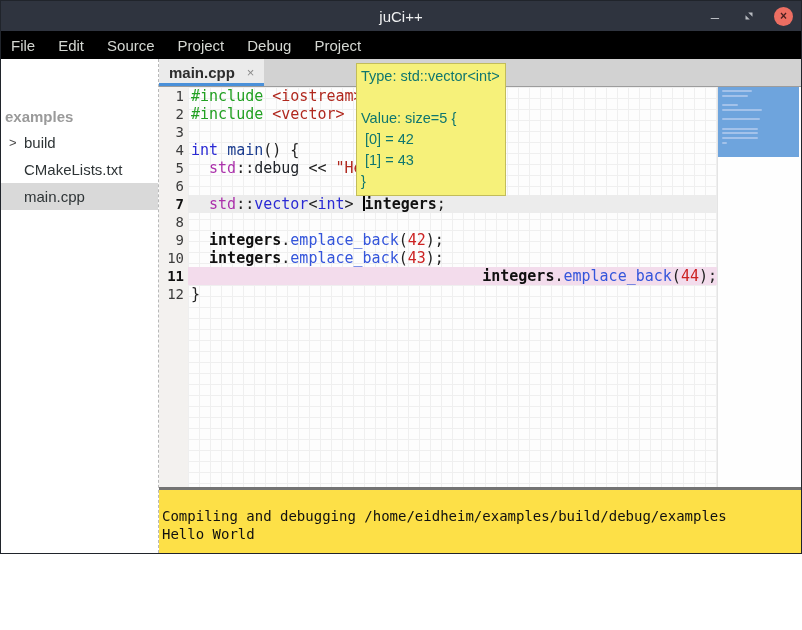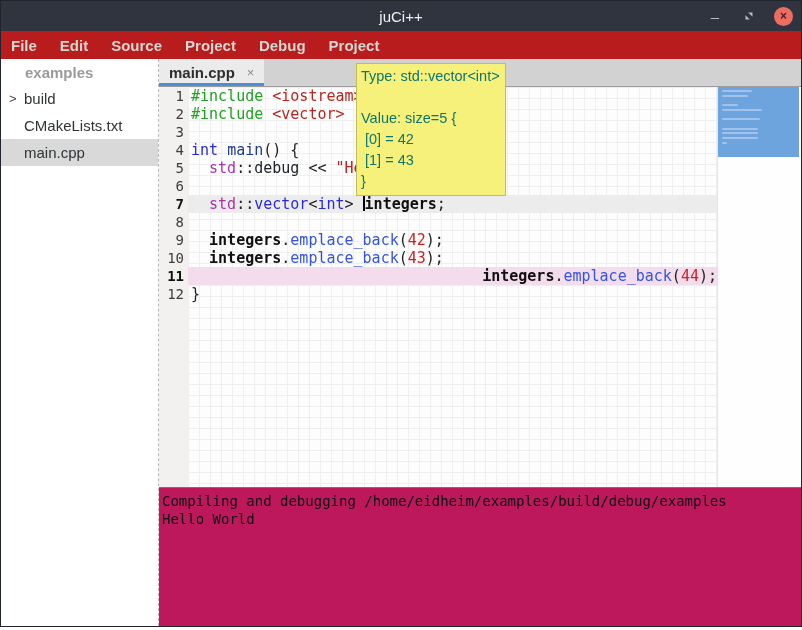--- a/index.html
+++ b/index.html
@@ -1,34 +1,34 @@
 <!DOCTYPE html>
 <html><head>
 <meta charset="utf-8">
 <style>
   * { margin:0; padding:0; box-sizing:border-box; }
   html,body { width:802px; height:630px; font-family:"Liberation Sans", sans-serif; }
-  .window { width:802px; height:627px; display:flex; flex-direction:column; background:#fff; overflow:hidden; border:1px solid #20242b; }
+  .window { width:802px; height:554px; display:flex; flex-direction:column; background:#fff; overflow:hidden; border:1px solid #20242b; }
 
   
   .titlebar { height:30px; background:#2f343f; position:relative; flex:none; display:flex; align-items:center; justify-content:center; }
   .title { color:#eff0f1; font-size:15px; }
   .win-controls { position:absolute; right:8px; top:0; height:30px; display:flex; align-items:center; gap:16px; }
   .btn-min { color:#b9bcc2; font-size:15px; width:18px; text-align:center; cursor:default; }
   .btn-restore { width:18px; height:18px; display:flex; align-items:center; justify-content:center; }
   .btn-close { width:19px; height:19px; border-radius:50%; background:#ec6e62; color:#4a2020; font-size:12px; font-weight:bold; display:flex; align-items:center; justify-content:center; line-height:1; }
 
   
-  .menubar { height:28px; background:#b91c1c; flex:none; display:flex; align-items:center; padding-left:10px; gap:23px;font-weight:bold; }
+  .menubar { height:28px; background:#000000; flex:none; display:flex; align-items:center; padding-left:10px; gap:23px; }
   .menu-item { color:#d4d7d2; font-size:15px; cursor:default; }
 
   
   .middle { flex:1; display:flex; min-height:0; }
   .sidebar { width:158px; flex:none; background:#ffffff; border-right:1px dashed #b8b8b8; display:flex; flex-direction:column; }
-  .side-header { color:#9a9a9a; font-weight:bold; font-size:15px; padding:5px 8px 4px 24px; height:26px; }
+  .side-header { color:#9a9a9a; font-weight:bold; font-size:15px; padding:5px 8px 4px 4px; height:26px;margin-top:44px; }
   .tree-row { height:27px; display:flex; align-items:center; font-size:15px; color:#2e3436; padding-left:8px; }
   .tree-row .chev { width:15px; color:#4a4a4a; font-size:13px; }
   .tree-row .no-chev { width:15px; }
   .tree-row.selected { background:#d9d9d9; }
 
   .rightcol { flex:1; display:flex; flex-direction:column; min-width:0; }
 
   
   .tabbar { height:28px; flex:none; background:#d2d2d2; display:flex; border-bottom:1px solid #9c9c9c; }
   .tab { display:flex; align-items:center; padding:0 10px; font-size:15px; font-weight:bold; color:#9b9b9b; position:relative; gap:12px; }
@@ -50,21 +50,21 @@
   .tok-fn{color:#1c3d8f} .tok-ns{color:#ab31ab} .tok-id{color:#20242a} .tok-op{color:#222}
   .tok-str{color:#b0281e} .tok-num{color:#cc2222} .tok-var{color:#101010;font-weight:bold}
   .tok-mf{color:#3455db} .tok-txt{color:#222}
   .cursor { display:inline-block; width:2px; height:15px; background:#000; vertical-align:-2px; }
 
   .minimap { position:absolute; right:0; top:0; bottom:0; width:84px; background:#fefefe; border-left:1px solid #e4e4e4; }
   .mini-view { position:absolute; left:0; top:-1px; right:2px; height:71px; background:#6ea4dd; }
   .mini-bar { position:absolute; left:4px; height:2px; background:#a3c2ea; border-radius:1px; }
 
   
-  .output { flex:1; border-top:1px solid #737373; background:#be185d; padding:5px 0 0 3px; overflow:hidden; }
+  .output { flex:1; border-top:3px solid #737373; background:#fde047; padding:18px 0 0 3px; overflow:hidden; }
   .out-line { font-family:"DejaVu Sans Mono", monospace; font-size:14px; line-height:17.5px; color:#101010; white-space:pre; }
 
   
   .statusbar { height:25px; flex:none; background:#e9e9e8; border-top:1px solid #cfcfce; position:relative; display:flex; align-items:center; font-size:14px; color:#1d1d1d; }
   .status-left { position:absolute; left:8px; }
   .status-center { position:absolute; left:270px; }
 
   
   .tooltip { position:absolute; left:356px; top:63px; width:150px; z-index:20; background:#f6f17a;
     border:1px solid rgba(130,125,50,.45); padding:2px 4px 3px 4px; font-size:14.5px; color:#0f766e; }

